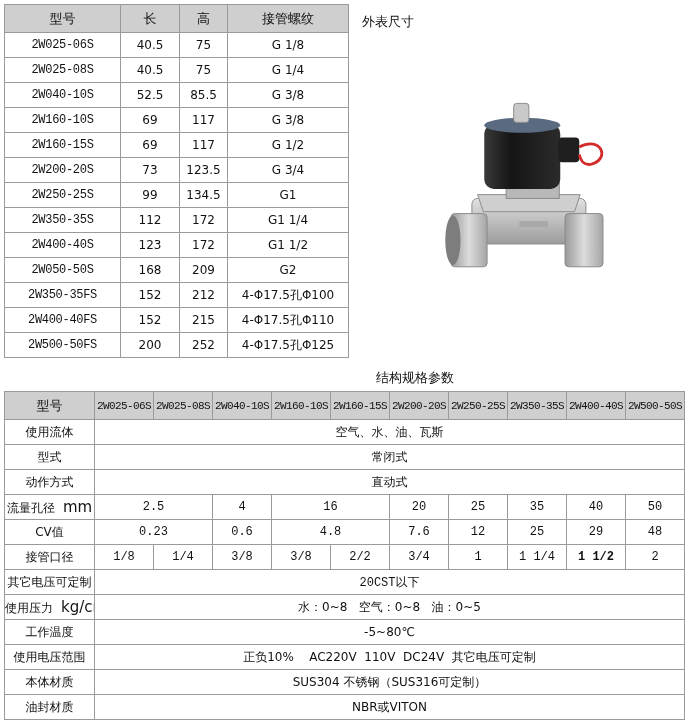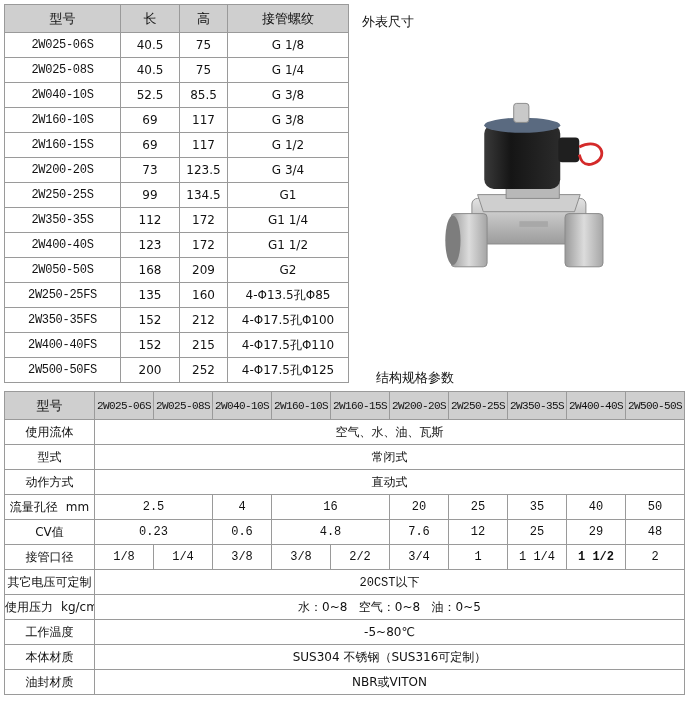--- a/index.html
+++ b/index.html
@@ -22,21 +22,21 @@
   #valve { position: absolute; left: 432px; top: 92px; width: 190px; height: 190px; }
 
   
   #spec-table { position: absolute; left: 4px; top: 391px; width: 680px; }
   #spec-table th { background: #cfcfcf; height: 27px; font-weight: normal; }
   #spec-table th.label-h { font-size: 13px; }
   #spec-table th.model-h { font-size: 11px; letter-spacing: -0.6px; }
   #spec-table td { height: 24px; font-size: 12px; }
   #spec-table td.row-label { font-size: 12px; }
   #spec-table td.merged { font-size: 12px; }
-  .unit-small { font-size: 12px; padding-left: 8px; }
+  .unit-small { font-size: 15px; padding-left: 8px; }
   sup { font-size: 8px; }
 </style>
 </head>
 <body>
 
 <table id="dim-table">
   <colgroup>
     <col style="width:116px">
       <col style="width:59px">
       <col style="width:48px">
@@ -103,26 +103,20 @@
         <td class="mono">2W400-40S</td>
         <td>123</td>
         <td>172</td>
         <td>G1 1/2</td>
       </tr>
       <tr>
         <td class="mono">2W050-50S</td>
         <td>168</td>
         <td>209</td>
         <td>G2</td>
-      </tr>
-      <tr>
-        <td class="mono">2W250-25FS</td>
-        <td>135</td>
-        <td>160</td>
-        <td>4-Φ13.5孔Φ85</td>
       </tr>
       <tr>
         <td class="mono">2W350-35FS</td>
         <td>152</td>
         <td>212</td>
         <td>4-Φ17.5孔Φ100</td>
       </tr>
       <tr>
         <td class="mono">2W400-40FS</td>
         <td>152</td>
@@ -268,20 +262,24 @@
     </tr>
     <tr>
       <td class="row-label"><span>使用压力</span><span class="unit-small">kg/cm</span><sup>2</sup></td>
       <td class="merged" colspan="10" style="white-space:pre">水：0~8   空气：0~8   油：0~5</td>
     </tr>
     <tr>
       <td class="row-label">工作温度</td>
       <td class="merged" colspan="10">-5~80℃</td>
     </tr>
     <tr>
+      <td class="row-label">使用电压范围</td>
+      <td class="merged" colspan="10" style="white-space:pre">正负10%    AC220V  110V  DC24V  其它电压可定制</td>
+    </tr>
+    <tr>
       <td class="row-label">本体材质</td>
       <td class="merged" colspan="10">SUS304 不锈钢（SUS316可定制）</td>
     </tr>
     <tr>
       <td class="row-label">油封材质</td>
       <td class="merged" colspan="10">NBR或VITON</td>
     </tr>
   </tbody>
 </table>
 

